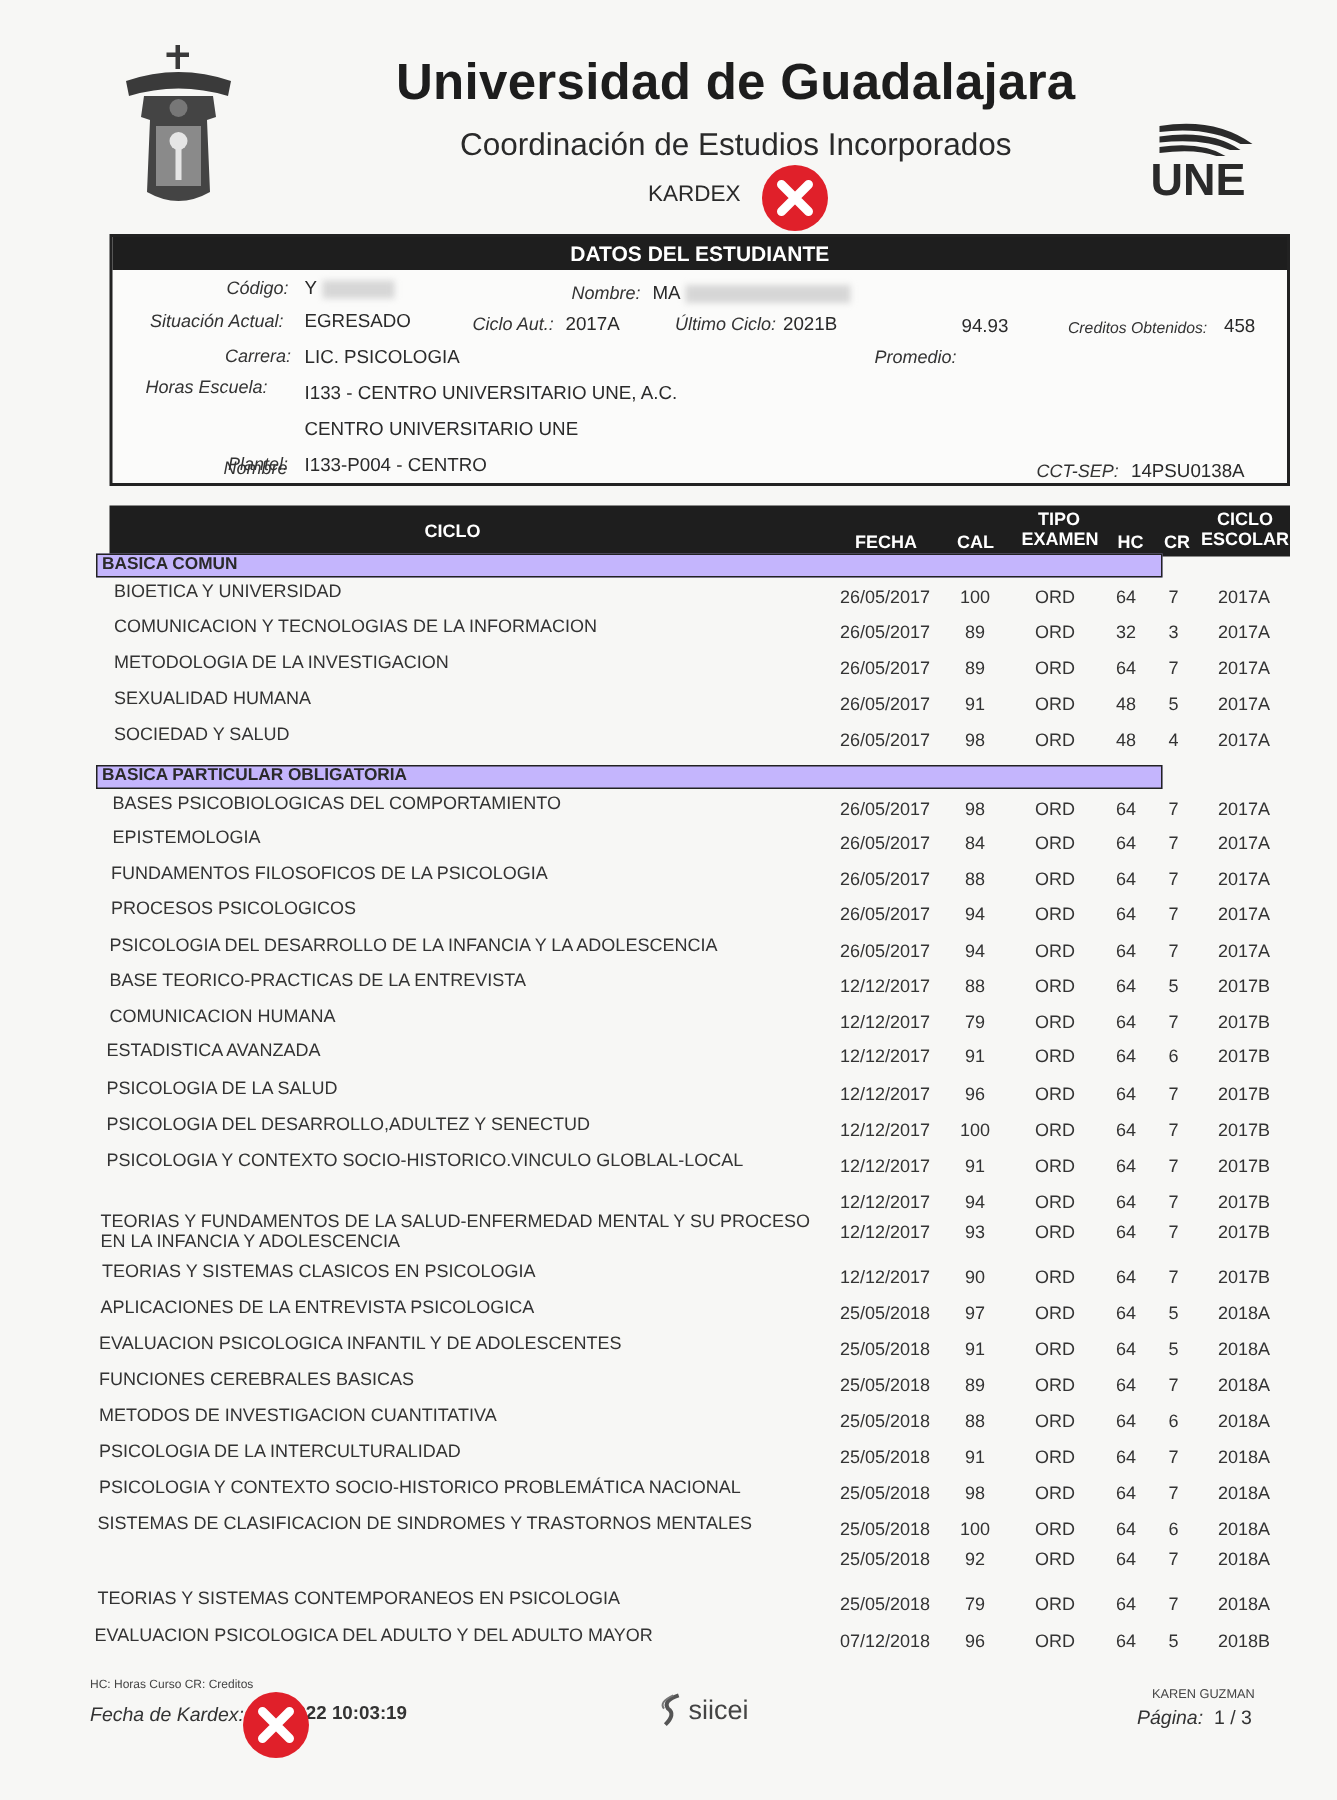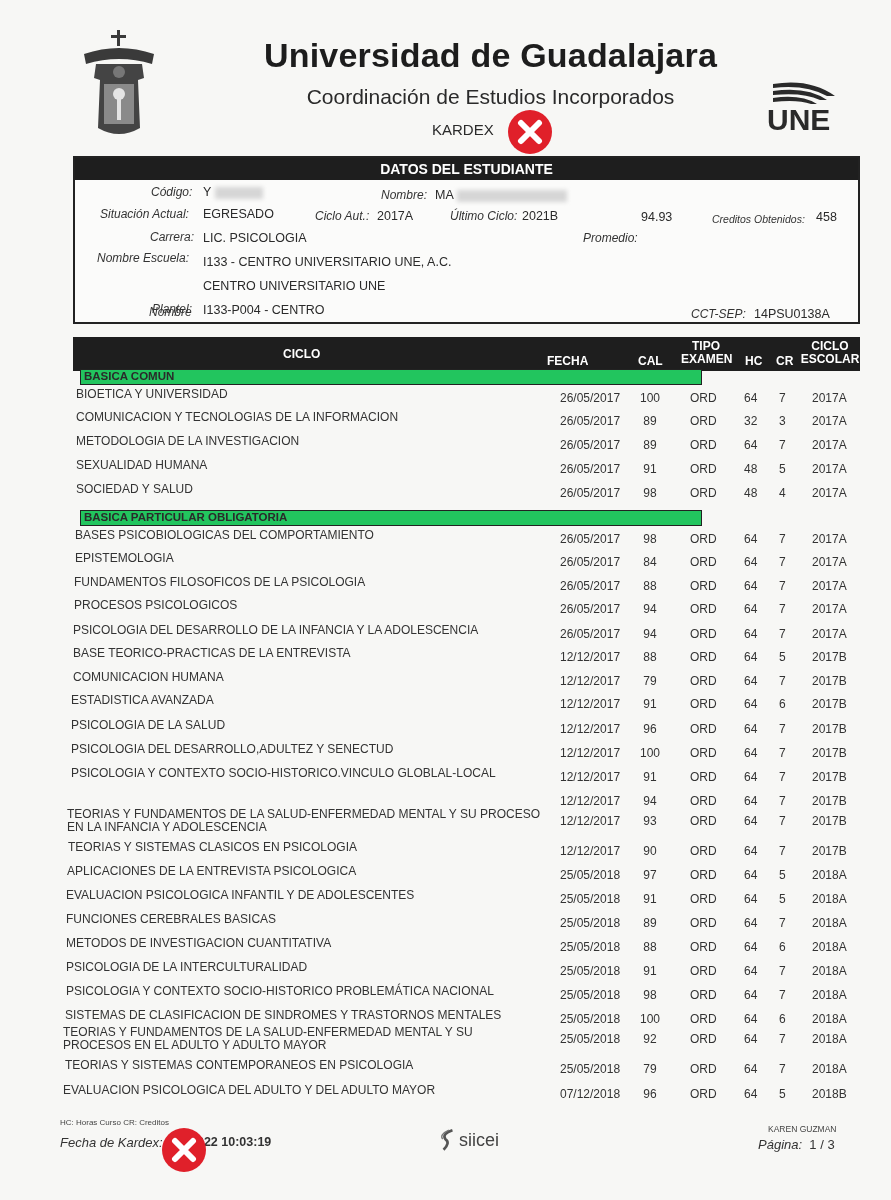--- a/index.html
+++ b/index.html
@@ -28,21 +28,21 @@
   
   .student-box { left: 73px; top: 156px; width: 787px; height: 168px; border: 2px solid #222; box-sizing: border-box; background: #fbfbfa; }
   .student-head { position: absolute; left: 0; top: 0; right: 0; height: 22px; background: #1e1e1e; color: #fff; font-weight: bold; font-size: 14px; text-align: center; line-height: 22px; }
   .lbl { font-style: italic; font-size: 12px; color: #333; }
   .val { font-size: 12.5px; color: #2a2a2a; }
   .blur { display: inline-block; height: 12px; background: #d6d6d6; filter: blur(2px); vertical-align: middle; }
 
   
   .thead { left: 73px; top: 337px; width: 787px; height: 34px; background: #1e1e1e; color: #fff; font-weight: bold; font-size: 12px; }
   .thead .h { position: absolute; text-align: center; line-height: 13px; }
-  .section-row { position: absolute; left: 80px; width: 622px; height: 16px; border: 1.5px solid #222; box-sizing: border-box; font-weight: bold; font-size: 11.5px; padding-left: 3px; line-height: 13px; background: #22c55e; }
+  .section-row { position: absolute; left: 64px; width: 711px; height: 16px; border: 1.5px solid #222; box-sizing: border-box; font-weight: bold; font-size: 11.5px; padding-left: 3px; line-height: 13px; background: #c4b5fd; }
   .sec1 { top: 369px; }
   .sec2 { top: 510px; }
 
   .row { position: absolute; left: 0; width: 891px; height: 22px; font-size: 12px; color: #333; }
   .row .c { position: absolute; white-space: nowrap; }
   .row .curso { left: 0; width: 480px; line-height: 13px; white-space: normal; }
   .row .fecha { left: 560px; }
   .row .cal { left: 638px; width: 24px; text-align: center; }
   .row .tipo { left: 690px; }
   .row .hc { left: 744px; }
@@ -111,35 +111,35 @@
   <span class="abs lbl" style="left:375px;top:51px;">Último Ciclo:</span>
   <span class="abs val" style="left:447px;top:51px;">2021B</span>
   <span class="abs lbl" style="left:508px;top:52px;margin-top:21px;">Promedio:</span>
   <span class="abs val" style="left:566px;top:52px;">94.93</span>
   <span class="abs lbl" style="left:637px;top:55px;font-size:10.5px;">Creditos Obtenidos:</span>
   <span class="abs val" style="left:741px;top:52px;">458</span>
 
   <span class="abs lbl" style="left:75px;top:72px;">Carrera:</span>
   <span class="abs val" style="left:128px;top:73px;">LIC. PSICOLOGIA</span>
 
-  <span class="abs lbl" style="left:22px;top:93px;">Nombre Escuela:</span>
+  <span class="abs lbl" style="left:22px;top:93px;">Horas Escuela:</span>
   <span class="abs val" style="left:128px;top:97px;">I133 - CENTRO UNIVERSITARIO UNE, A.C.</span>
 
   <span class="abs lbl" style="left:74px;top:119px;margin-top:28px;">Nombre</span>
   <span class="abs val" style="left:128px;top:121px;">CENTRO UNIVERSITARIO UNE</span>
 
   <span class="abs lbl" style="left:77px;top:144px;">Plantel:</span>
   <span class="abs val" style="left:128px;top:145px;">I133-P004 - CENTRO</span>
   <span class="abs lbl" style="left:616px;top:149px;">CCT-SEP:</span>
   <span class="abs val" style="left:679px;top:149px;">14PSU0138A</span>
 </div>
 
 <div class="abs thead">
   <span class="h" style="left:210px;top:11px;">CICLO</span>
-  <span class="h" style="left:474px;top:18px;">FECHA</span>
+  <span class="h" style="left:497px;top:18px;">FECHA</span>
   <span class="h" style="left:565px;top:18px;">CAL</span>
   <span class="h" style="left:608px;top:3px;width:50px;"><span>TIPO</span><br><span>EXAMEN</span></span>
   <span class="h" style="left:672px;top:18px;">HC</span>
   <span class="h" style="left:703px;top:18px;">CR</span>
   <span class="h" style="left:726px;top:3px;width:62px;"><span>CICLO</span><br><span>ESCOLAR</span></span>
 </div>
 
 <div class="section-row sec1">BASICA COMUN</div>
 <div class="section-row sec2">BASICA PARTICULAR OBLIGATORIA</div>
 
@@ -371,21 +371,20 @@
     <div class="row" style="top: 1010px;">
       <span class="c curso" style="left: 65px; top: -1px;">SISTEMAS DE CLASIFICACION DE SINDROMES Y TRASTORNOS MENTALES</span>
       <span class="c fecha" style="top: 2px;">25/05/2018</span>
       <span class="c cal" style="top: 2px;">100</span>
       <span class="c tipo" style="top: 2px;">ORD</span>
       <span class="c hc" style="top: 2px;">64</span>
       <span class="c cr" style="top: 2px;">6</span>
       <span class="c ciclo" style="top: 2px;">2018A</span>
     </div>
     <div class="row" style="top: 1030px;">
-      <span class="c curso" style="left: 63px; top: -4px;">TEORIAS Y FUNDAMENTOS DE LA SALUD-ENFERMEDAD MENTAL Y SU PROCESOS EN EL ADULTO  Y ADULTO MAYOR</span>
       <span class="c fecha" style="top: 2px;">25/05/2018</span>
       <span class="c cal" style="top: 2px;">92</span>
       <span class="c tipo" style="top: 2px;">ORD</span>
       <span class="c hc" style="top: 2px;">64</span>
       <span class="c cr" style="top: 2px;">7</span>
       <span class="c ciclo" style="top: 2px;">2018A</span>
     </div>
     <div class="row" style="top: 1060px;">
       <span class="c curso" style="left: 65px; top: -1px;">TEORIAS Y SISTEMAS CONTEMPORANEOS EN PSICOLOGIA</span>
       <span class="c fecha" style="top: 2px;">25/05/2018</span>

